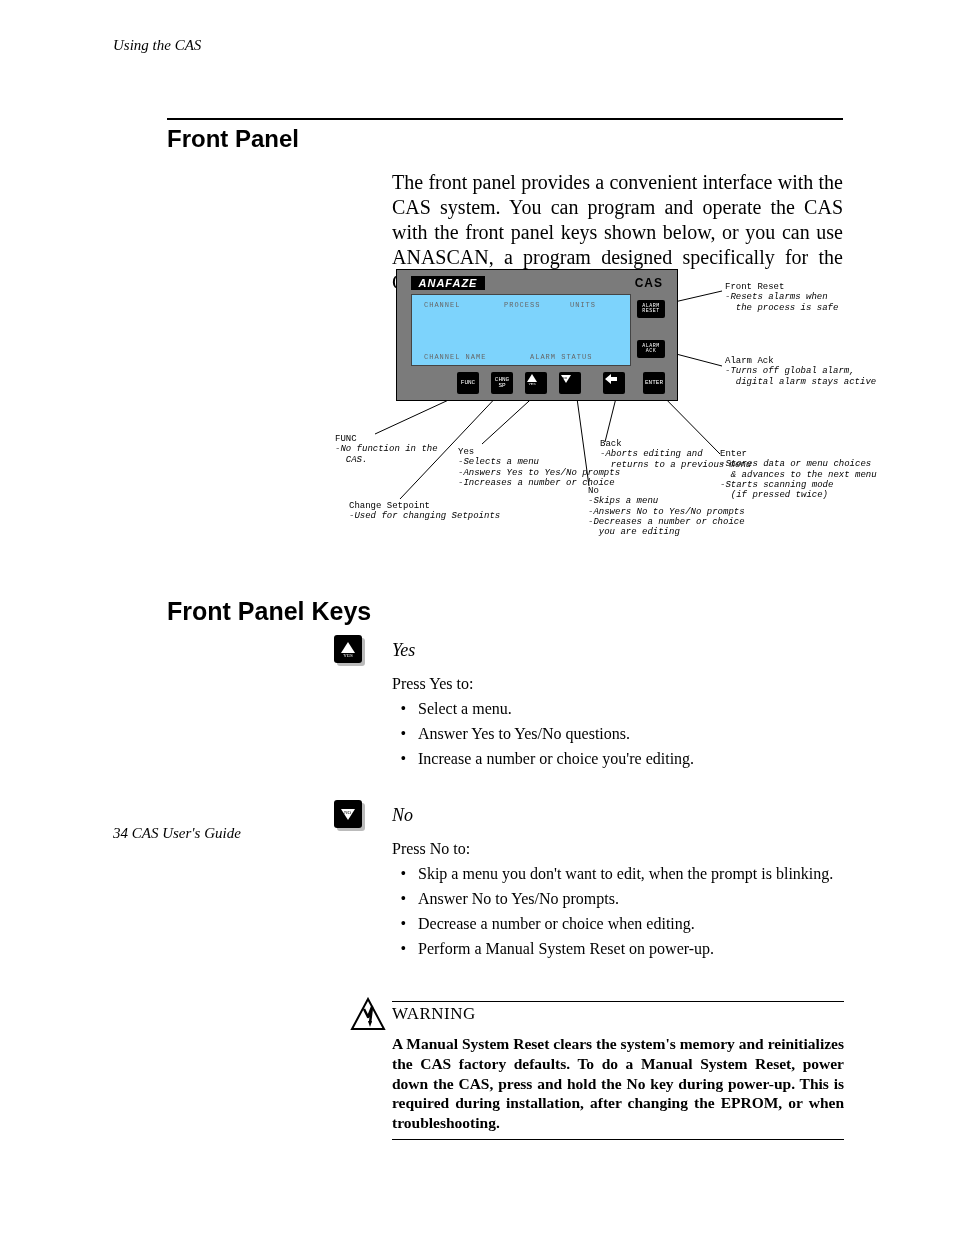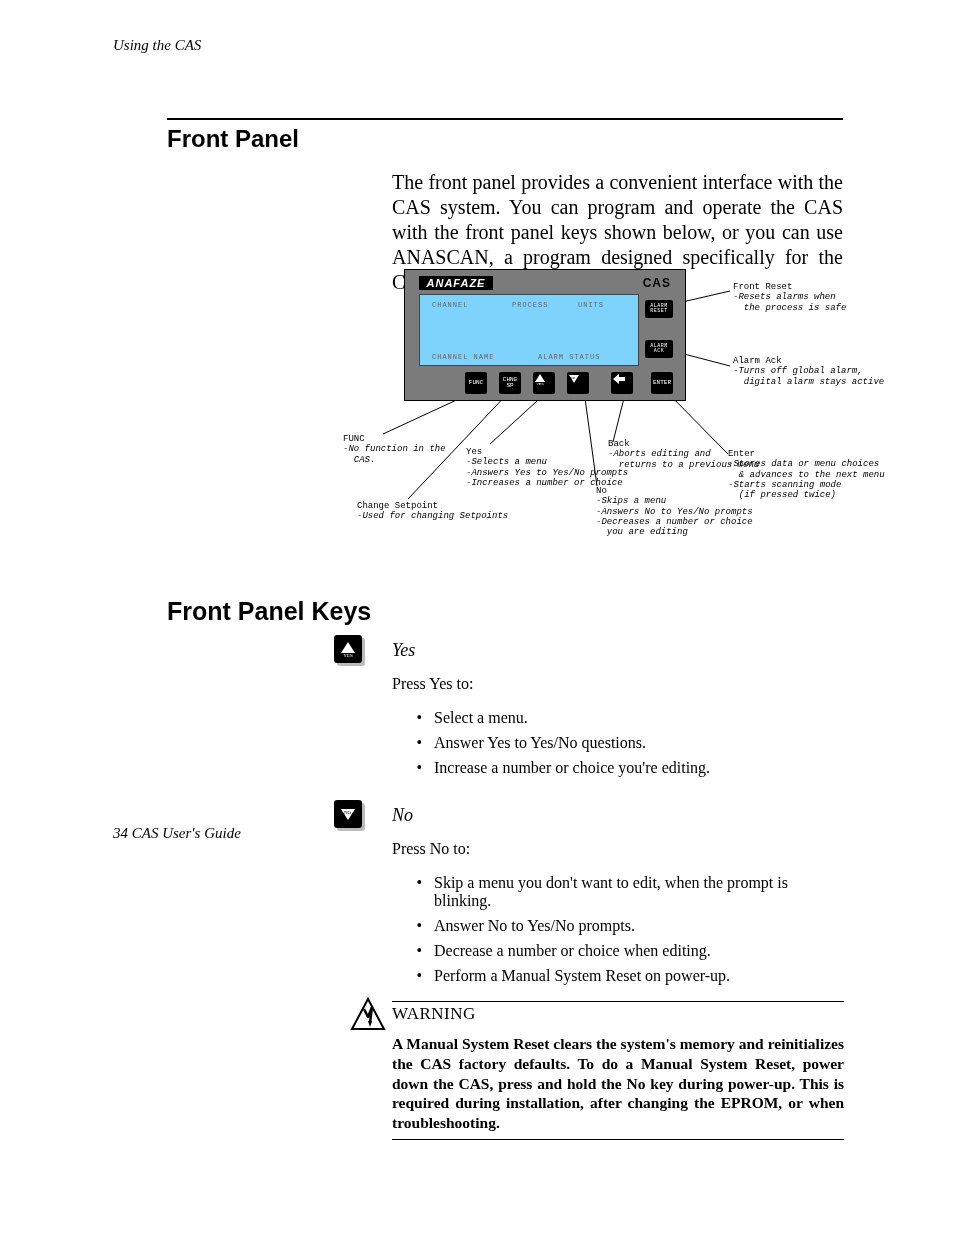--- a/index.html
+++ b/index.html
@@ -45,21 +45,20 @@
     line-height: 1.25;
     text-align: justify;
   }
   
   .diagram {
     position: absolute;
     top: 264px;
     left: 330px;
     width: 525px;
     height: 310px;
-    margin-left: 8px;
   }
   .diagram svg { position: absolute; top: 0; left: 0; }
   .panel {
     position: absolute;
     left: 66px;
     top: 5px;
     width: 280px;
     height: 130px;
     background: #7b7b7b;
     border: 1px solid #000;
@@ -161,21 +160,21 @@
     font-style: italic;
     font-size: 18px;
   }
   .block {
     position:absolute;
     left:392px;
     width:451px;
     font-size:16px;
   }
   .block p { margin:0 0 7px 0; }
-  .block ul { margin:16px; padding-left: 18px; }
+  .block ul { margin:0; padding-left: 18px; }
   .block li { margin: 0 0 7px 4px; padding-left: 4px; }
   .block li::marker { content:"•  "; }
   .warning-wrap {
     position:absolute;
     top: 1001px;
     left: 350px;
     width: 494px;
   }
   .warn-icon {
     position:absolute;

